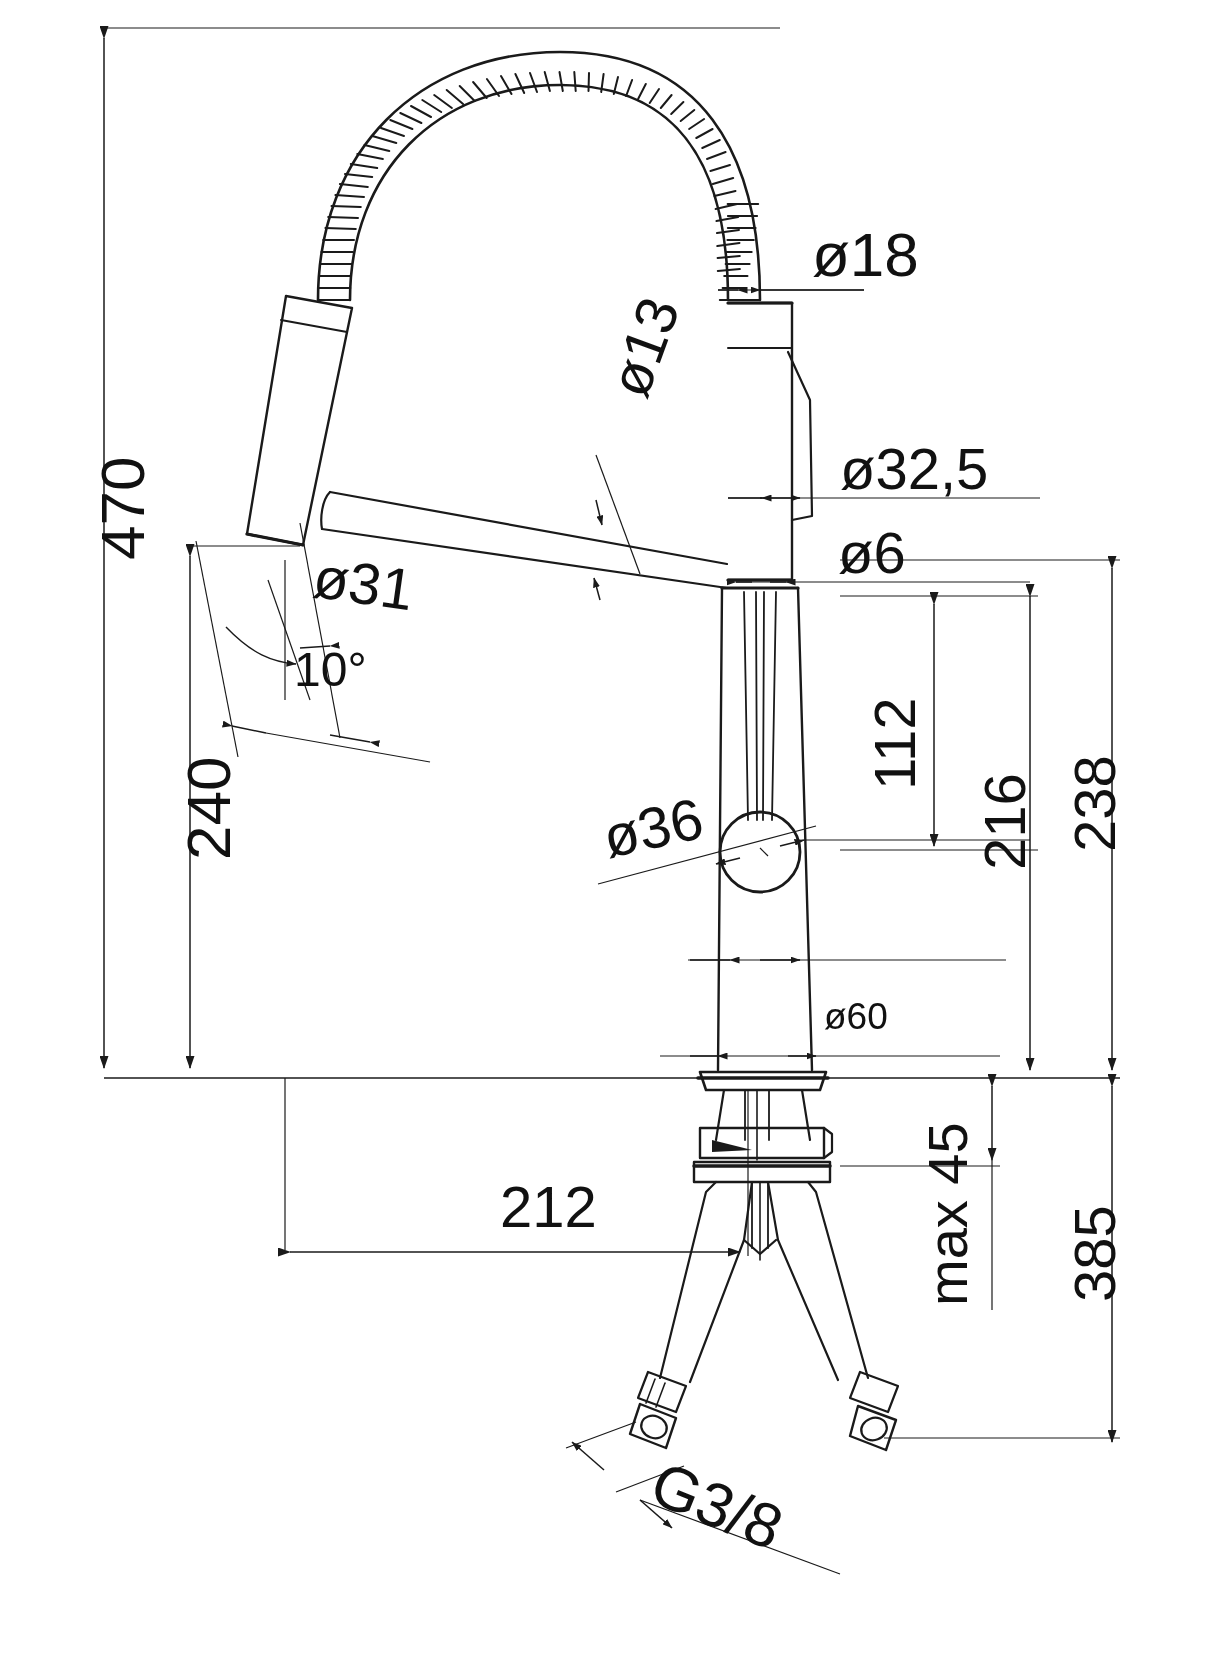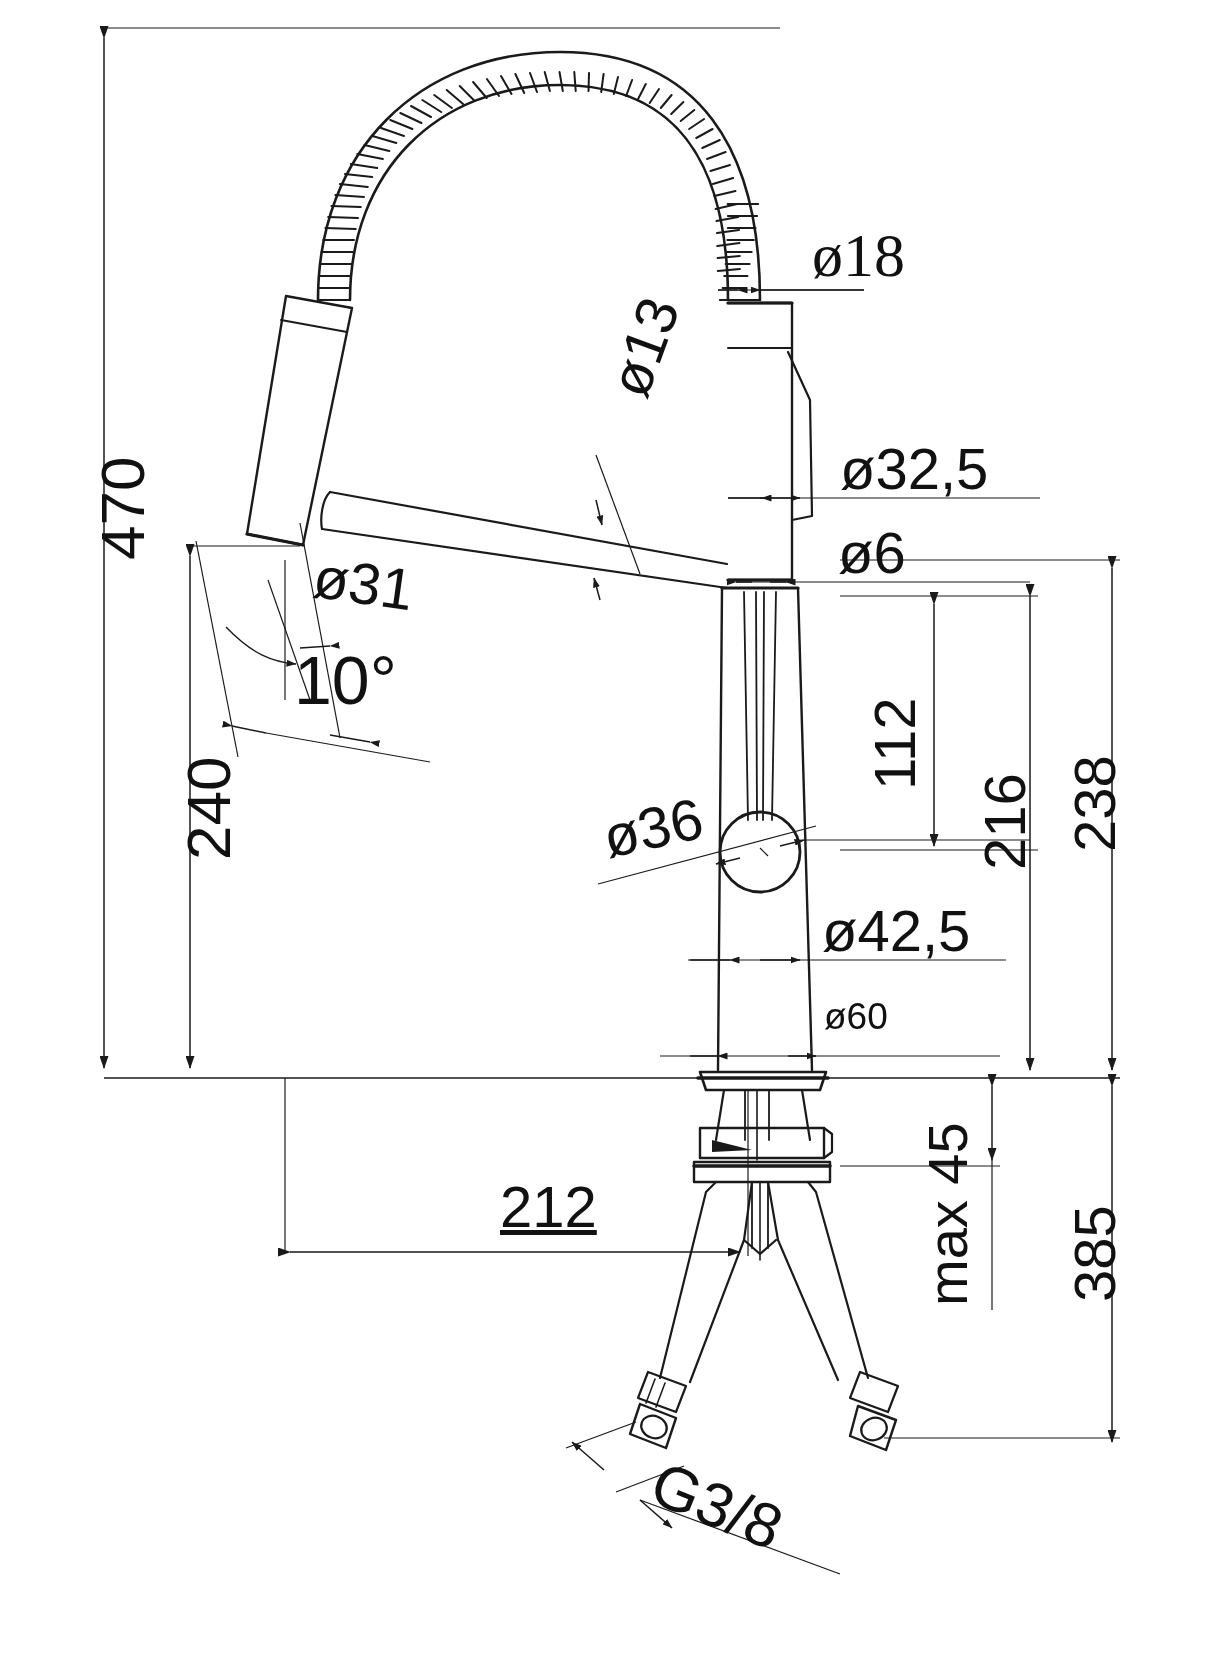--- a/index.html
+++ b/index.html
@@ -257,45 +257,44 @@
       <line x1="604" y1="1470" x2="572" y2="1442" marker-end="url(#ahs)"></line>
       <line x1="640" y1="1500" x2="672" y2="1528" marker-end="url(#ahs)"></line>
       <line x1="640" y1="1500" x2="840" y2="1574" stroke-width="1.2"></line>
     </g>
   </svg>
 
   <div class="dimtext rot90" style="left:92px; top:560px; font-size:62px;">470</div>
 
   <div class="dimtext rot90" style="left:178px; top:860px; font-size:62px;">240</div>
 
-  <div class="dimtext" style="left:812px; top:224px; font-size:62px;font-family:Liberation Serif, serif;">ø18</div>
+  <div class="dimtext" style="left:812px; top:224px; font-size:62px;">ø18</div>
 
   <div class="dimtext" style="left:840px; top:440px; font-size:58px;text-align:right;">ø32,5</div>
 
   <div class="dimtext" style="left:838px; top:524px; font-size:58px;text-align:center;">ø6</div>
 
   <div class="dimtext" style="left:318px; top:548px; font-size:58px; transform:rotate(8deg); transform-origin:0 0;">ø31</div>
 
   <div class="dimtext" style="left:600px; top:384px; font-size:58px; transform:rotate(-70deg); transform-origin:0 0;">ø13</div>
 
-  <div class="dimtext" style="left:294px; top:646px; font-size:68px;">10°</div>
+  <div class="dimtext" style="left:294px; top:646px; font-size:48px;">10°</div>
 
   <div class="dimtext" style="left:598px; top:810px; font-size:58px; transform:rotate(-12deg); transform-origin:0 0;">ø36</div>
 
-  <div class="dimtext" style="left:822px; top:902px; font-size:58px;">ø42,5</div>
 
   <div class="dimtext" style="left:824px; top:998px; font-size:37px;">ø60</div>
 
   <div class="dimtext rot90" style="left:866px; top:790px; font-size:58px;">112</div>
 
   <div class="dimtext rot90" style="left:976px; top:870px; font-size:58px;">216</div>
 
   <div class="dimtext rot90" style="left:1066px; top:852px; font-size:58px;">238</div>
 
-  <div class="dimtext" style="left:500px; top:1178px; font-size:58px;text-decoration:underline;">212</div>
+  <div class="dimtext" style="left:500px; top:1178px; font-size:58px;">212</div>
 
   <div class="dimtext rot90" style="left:920px; top:1306px; font-size:56px;">max 45</div>
 
   <div class="dimtext rot90" style="left:1066px; top:1302px; font-size:58px;">385</div>
 
   <div class="dimtext" style="left:666px; top:1452px; font-size:62px; transform:rotate(22deg); transform-origin:0 0;">G3/8</div>
 
 </div>
 
 </body></html>

